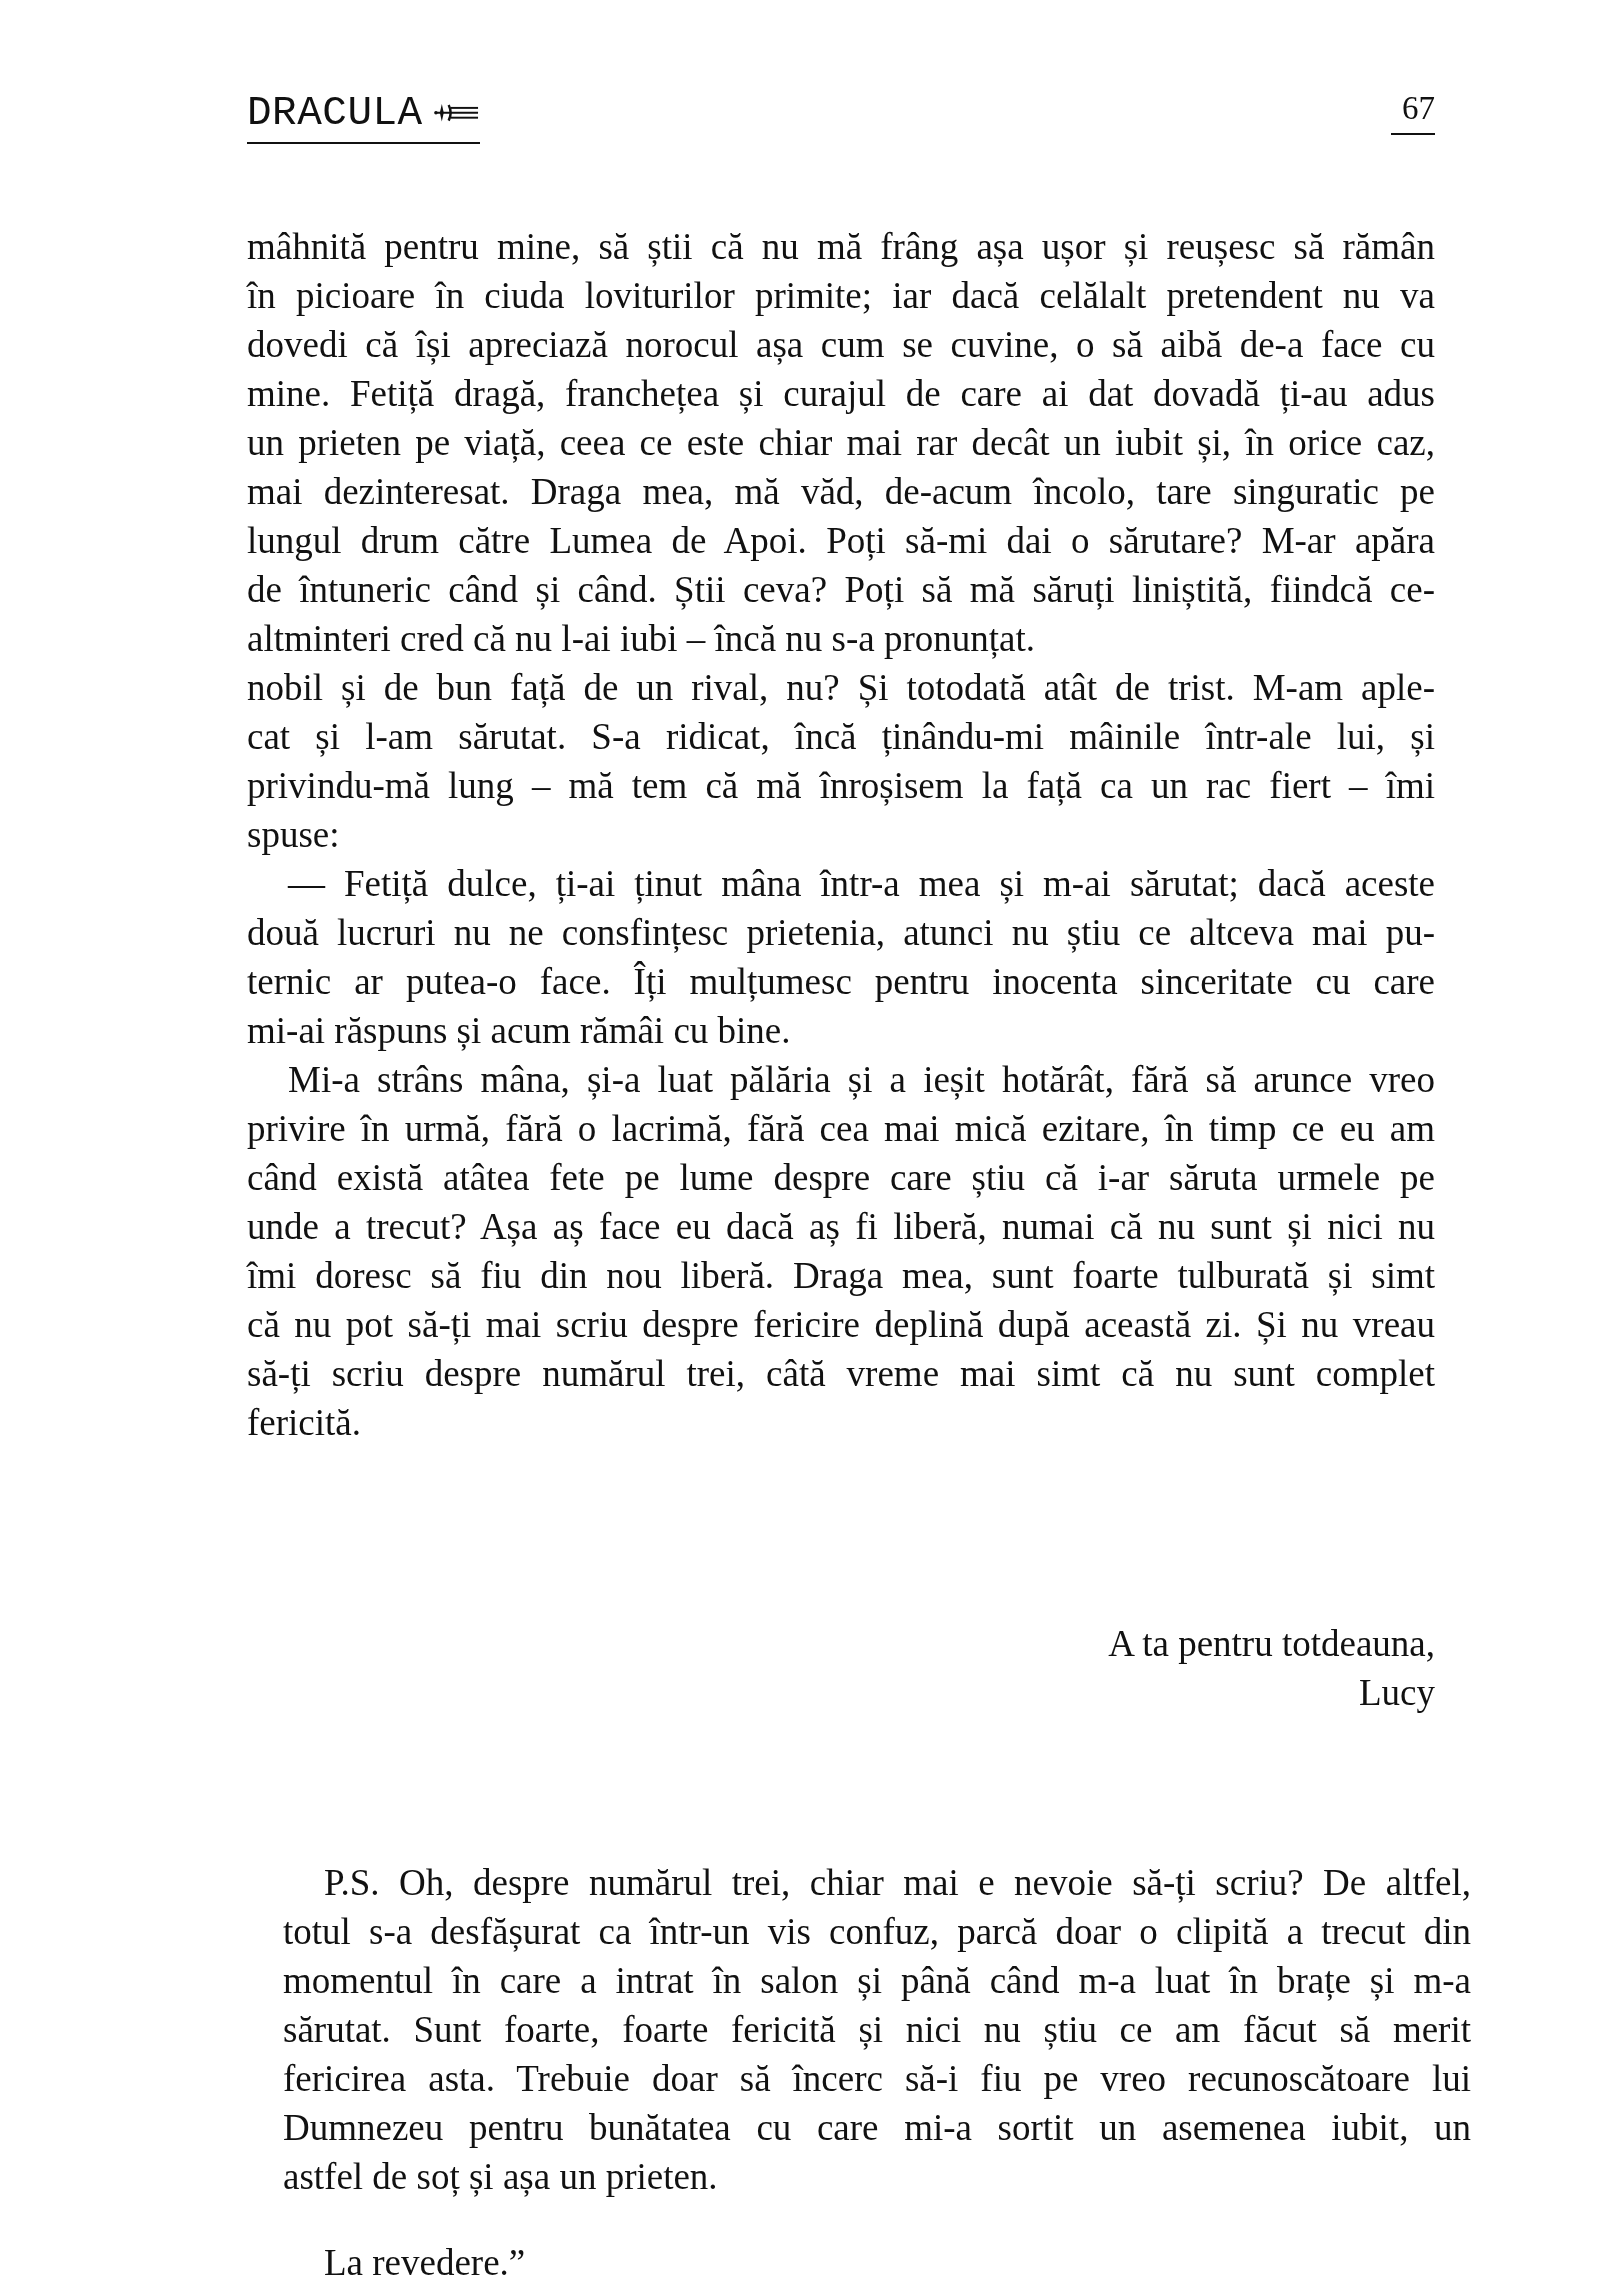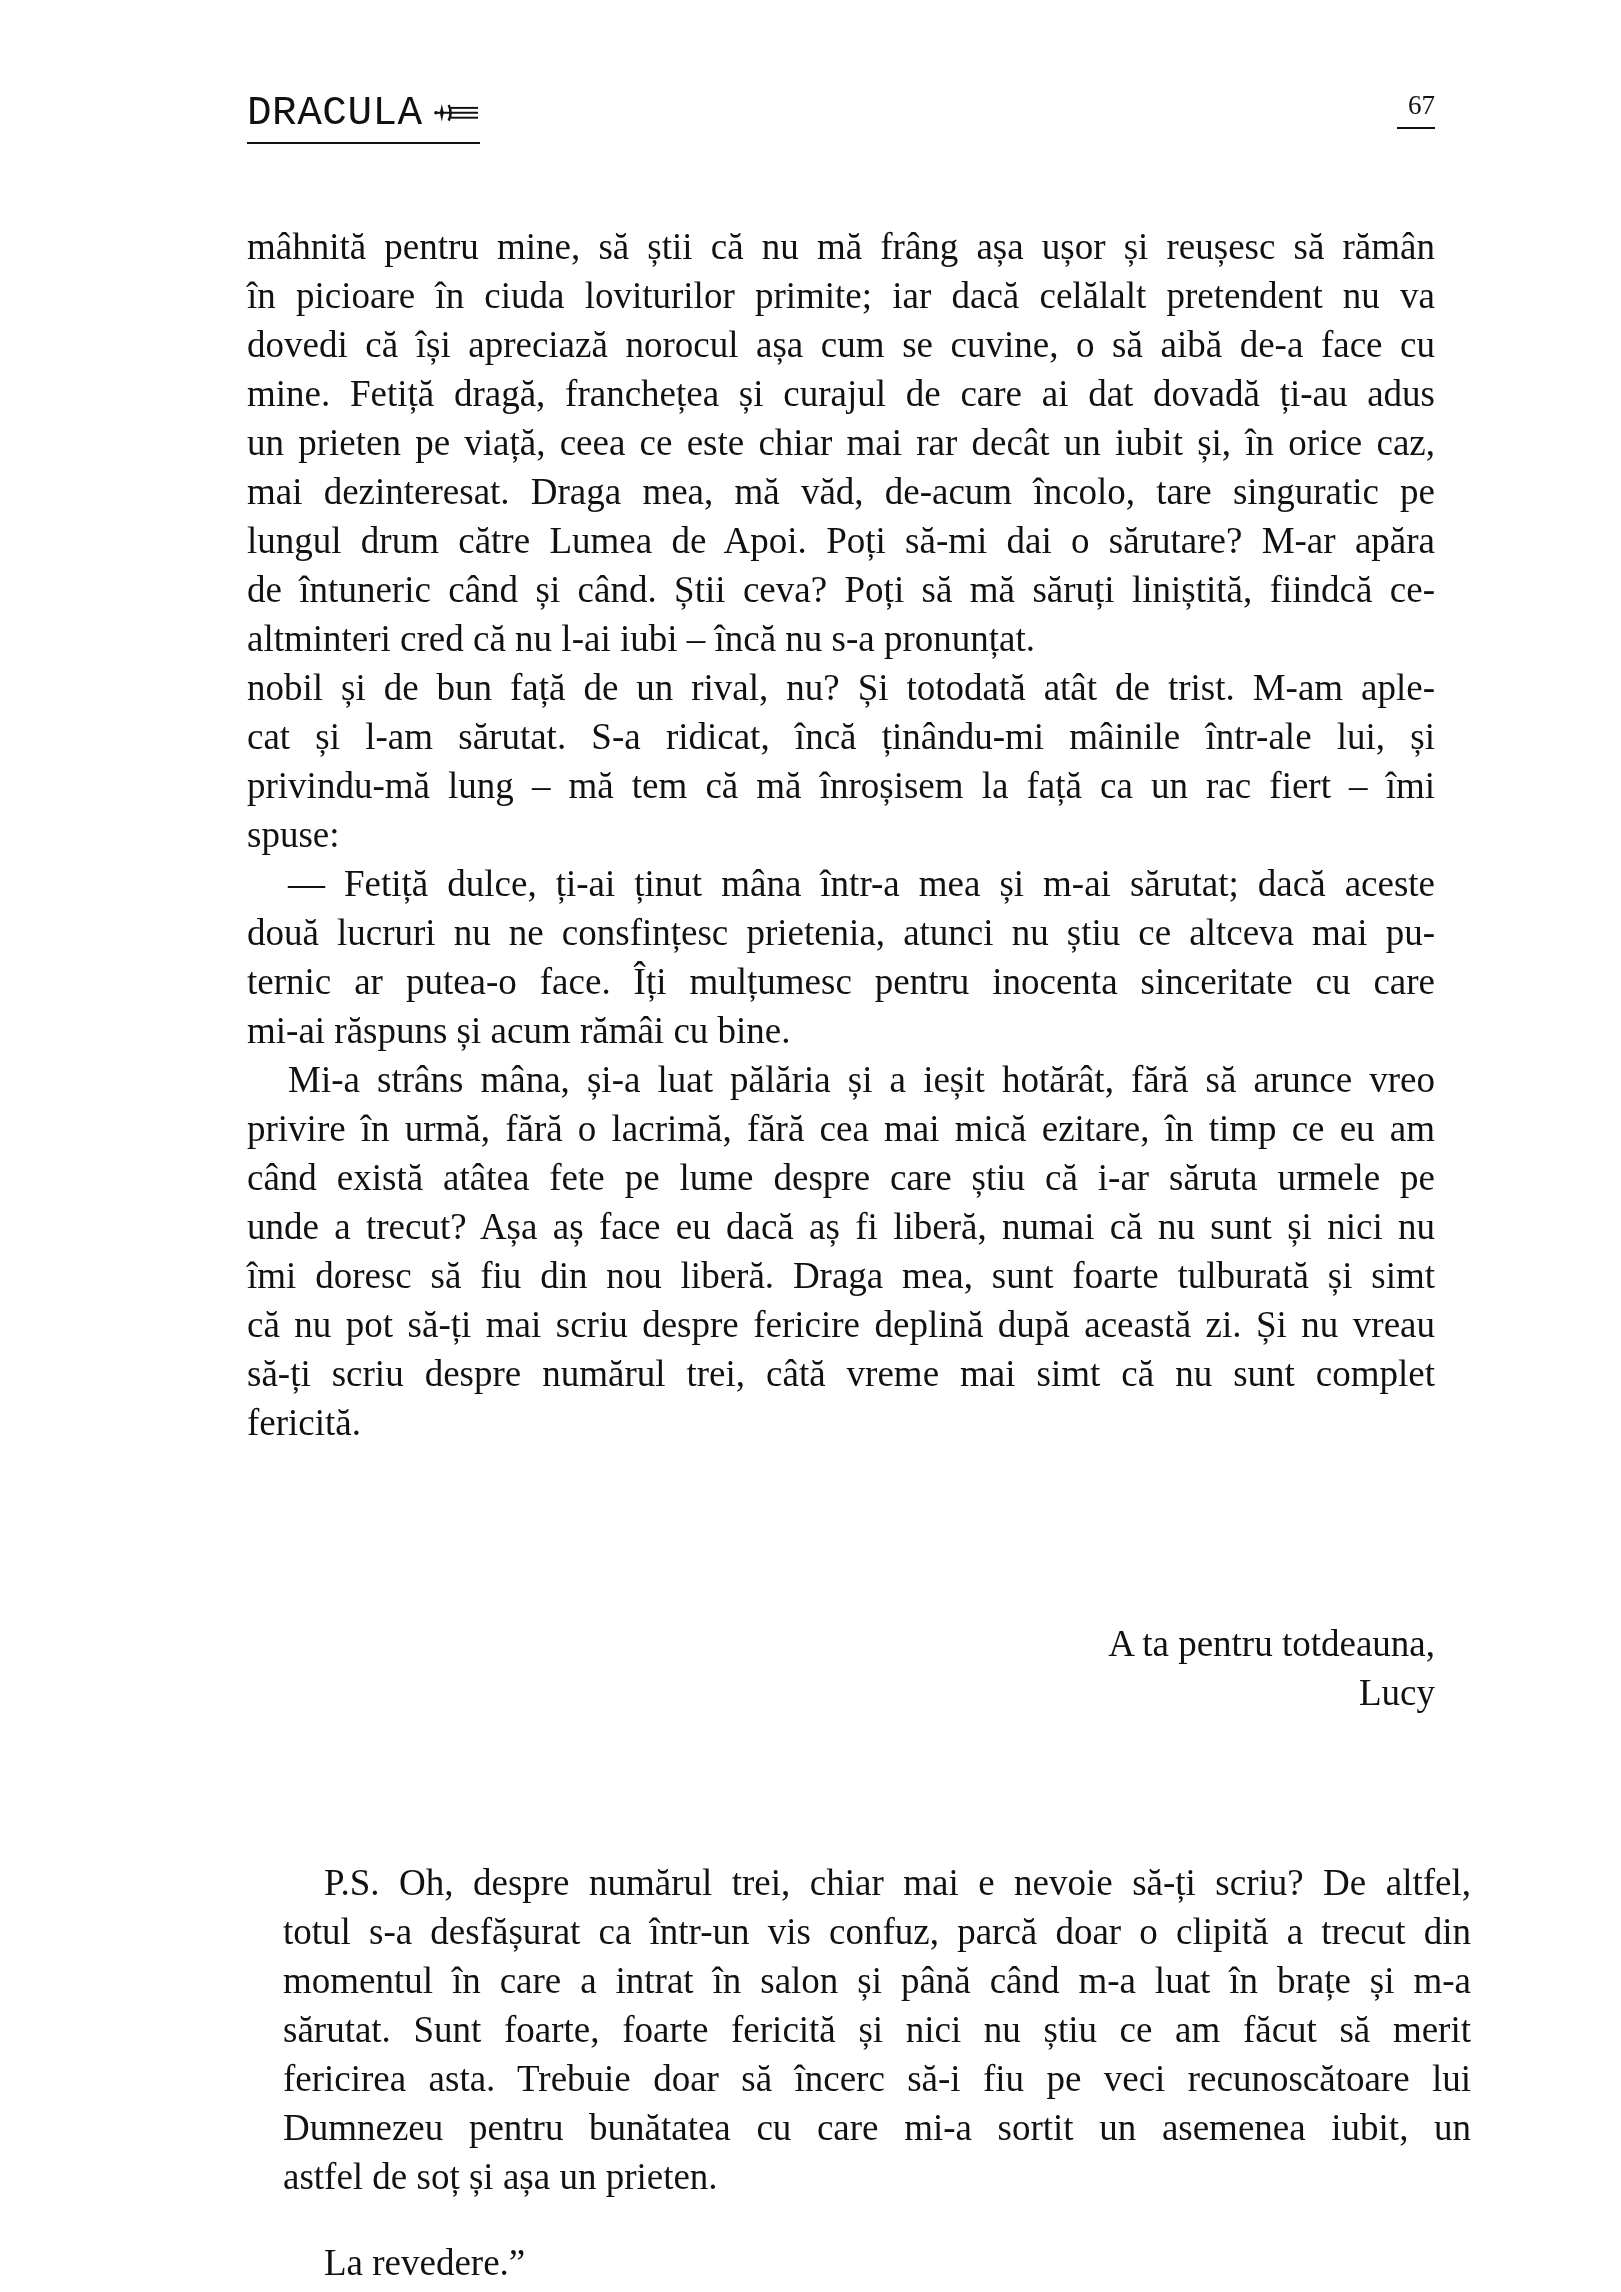--- a/index.html
+++ b/index.html
@@ -44,21 +44,21 @@
       height: 21.6px;
     }
     .header-right {
       position: absolute;
       right: 0;
       top: 0;
       border-bottom: 2.9px solid #111;
       padding-bottom: 5.9px;
     }
     .page-number {
-      font-size: 27px;
+      font-size: 33px;
       margin-left: 11px;
     }
     .body-text {
       position: absolute;
       top: 194px;
       left: 247px;
       width: 1188px;
       font-size: 37px;
       line-height: 49px;
       text-align: justify;
@@ -158,21 +158,21 @@
   <div>A ta pentru totdeauna,</div>
   <div>Lucy</div>
 </div>
 
 <div class="ps" id="postscript">
     <p>
       <span class="line indented">P.S. Oh, despre numărul trei, chiar mai e nevoie să-ți scriu? De altfel,</span>
       <span class="line">totul s-a desfășurat ca într-un vis confuz, parcă doar o clipită a trecut din</span>
       <span class="line">momentul în care a intrat în salon și până când m-a luat în brațe și m-a</span>
       <span class="line">sărutat. Sunt foarte, foarte fericită și nici nu știu ce am făcut să merit</span>
-      <span class="line">fericirea asta. Trebuie doar să încerc să-i fiu pe veci recunoscătoare lui</span>
+      <span class="line">fericirea asta. Trebuie doar să încerc să-i fiu pe vreo recunoscătoare lui</span>
       <span class="line">Dumnezeu pentru bunătatea cu care mi-a sortit un asemenea iubit, un</span>
       <span class="line last">astfel de soț și așa un prieten.</span>
     </p>
     <p>
       <span class="line indented last">La revedere.”</span>
     </p>
   </div>
 
 
 </body></html>

